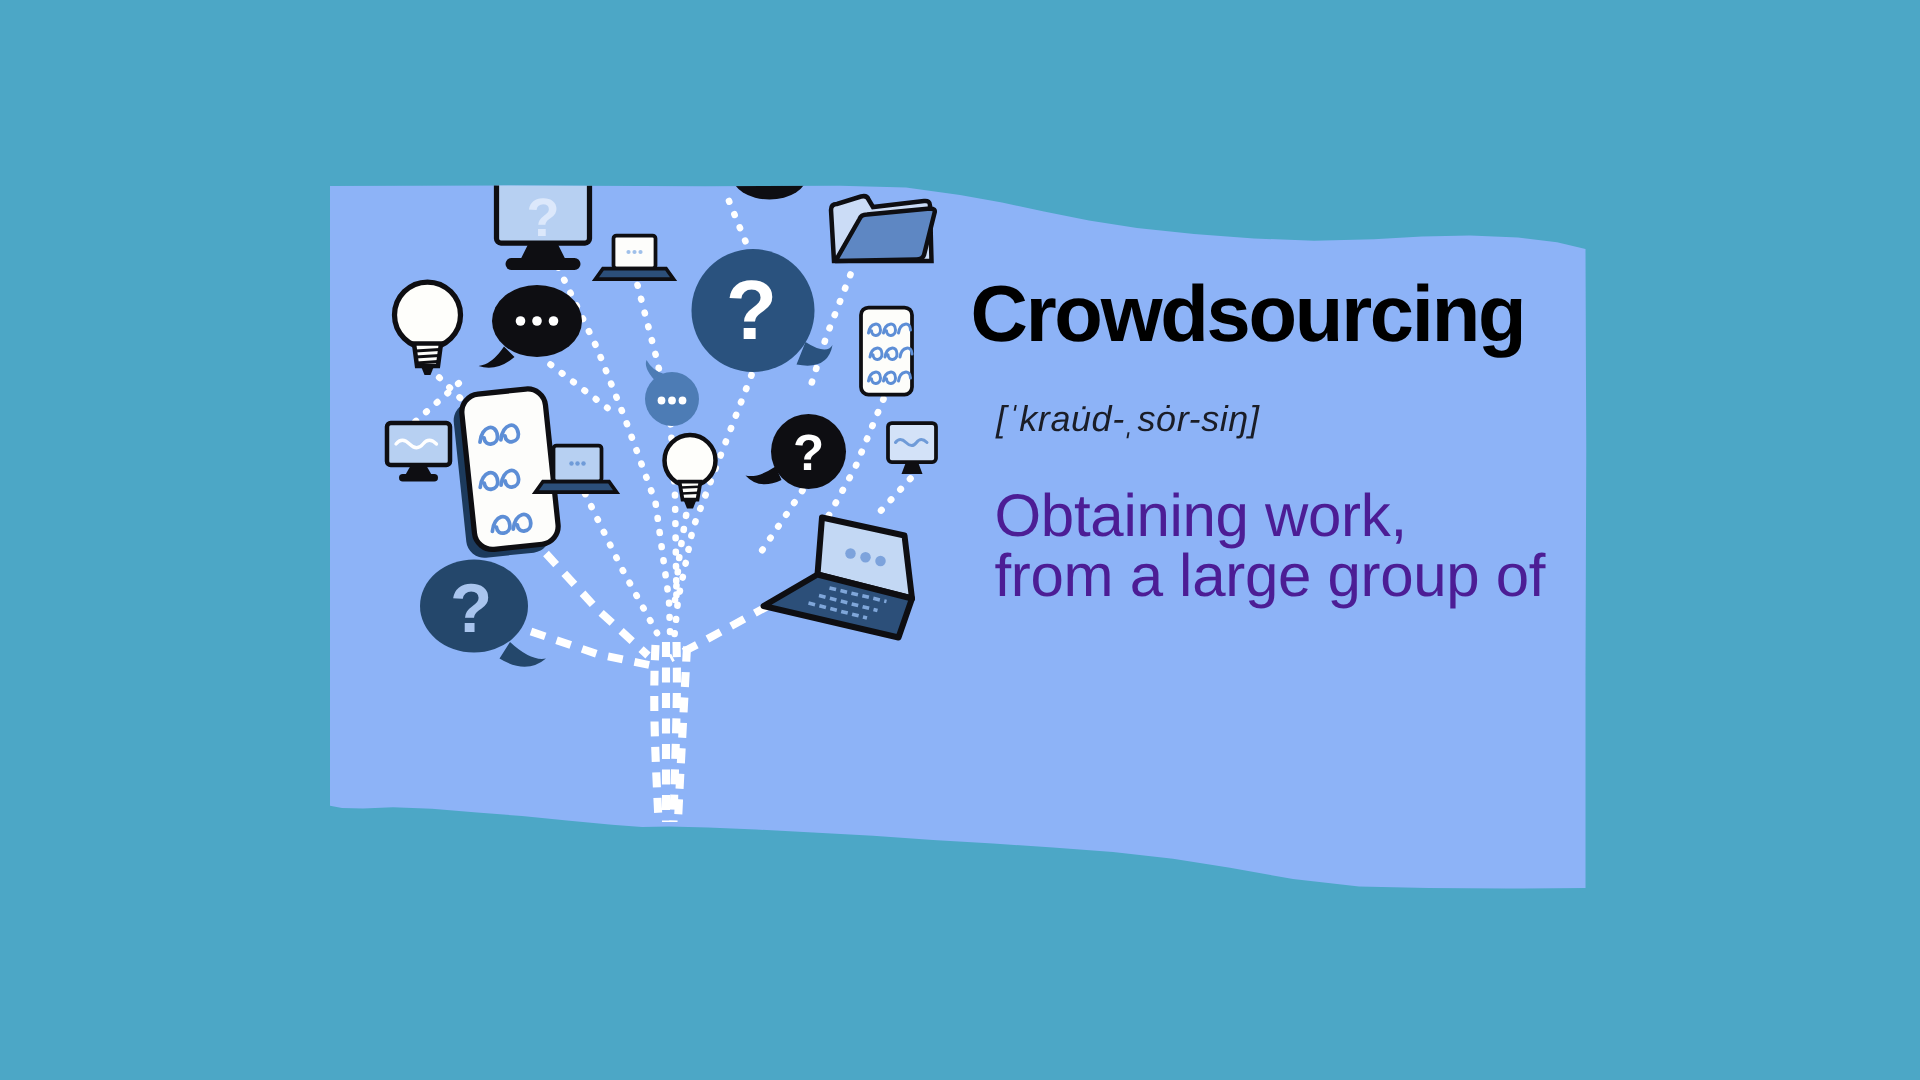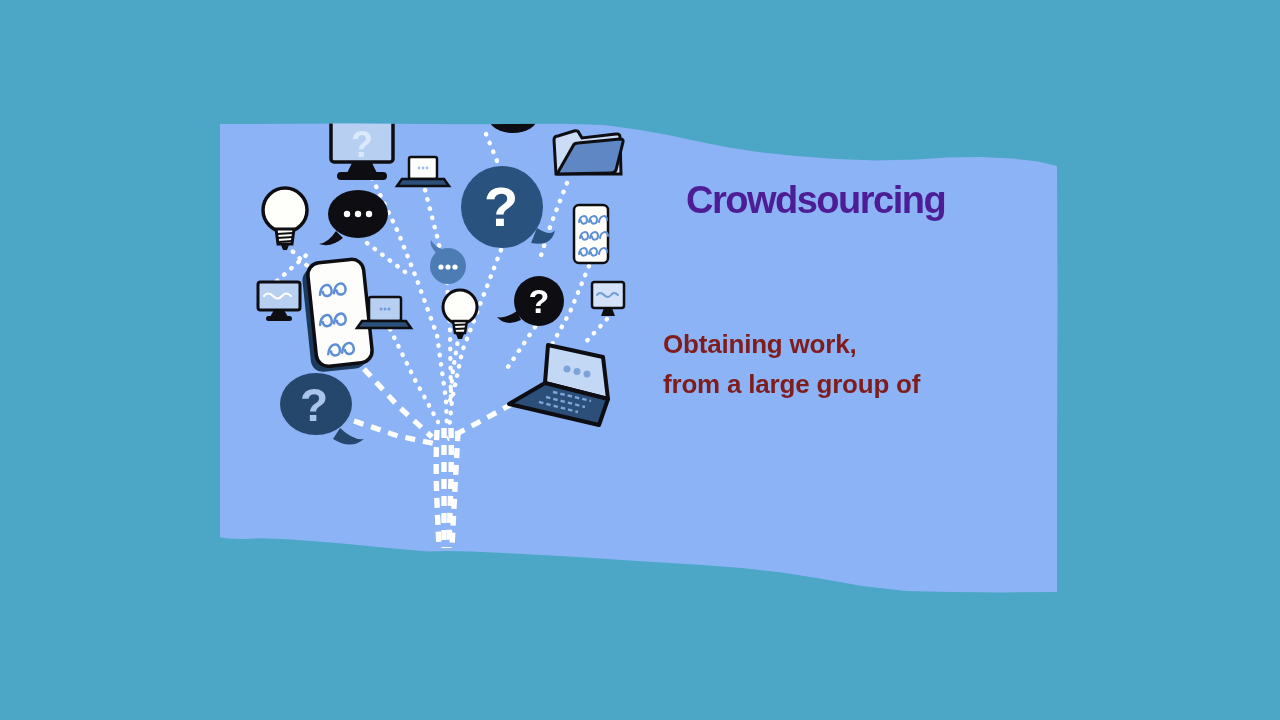--- a/index.html
+++ b/index.html
@@ -4,31 +4,31 @@
 <style>
   html,body{margin:0;padding:0;background:#4CA7C6;}
   .stage{
     position:relative;width:1280px;height:720px;overflow:hidden;
     background:#4CA7C6;
     font-family:"Liberation Sans",sans-serif;
   }
   .art{position:absolute;left:0;top:0;width:1280px;height:720px;display:block;}
   .txt{position:absolute;color:#15171E;white-space:nowrap;}
   .title{
-    left:686px;top:179px;
-    font-size:38px;font-weight:700;letter-spacing:-1.5px;color:#4c1d95;
+    left:647px;top:179px;
+    font-size:53px;font-weight:700;letter-spacing:-1.5px;color:#000000;
   }
   .pron{
     left:664px;top:266px;
     font-size:24px;font-style:italic;letter-spacing:.4px;color:#1A1D27;
   }
   .defn{
     left:663px;top:325px;
-    font-size:26px;line-height:39.5px;font-weight:700;letter-spacing:-.2px;
-    color:#7f1d1d;
+    font-size:40px;line-height:39.5px;font-weight:400;letter-spacing:-.2px;
+    color:#4c1d95;
   }
   svg text{font-family:"Liberation Sans",sans-serif;font-weight:700;}
 </style>
 </head>
 <body>
 
 <div class="stage">
 
   <svg class="art" viewBox="0 0 1280 720" xmlns="http://www.w3.org/2000/svg">
     <defs>
@@ -210,18 +210,19 @@
       <g>
         <path d="M340,428 q14,13 24,11 q-13,11 -31,0 Z" fill="#24476B"></path>
         <ellipse cx="316" cy="404" rx="36" ry="31" fill="#24476B"></ellipse>
         <text x="314" y="421" font-size="46" fill="#A9C5EE" text-anchor="middle">?</text>
       </g>
 
     </g>
   </svg>
 
   <div class="txt title">Crowdsourcing</div>
+  <div class="txt pron">[ˈkrau̇d-ˌsȯr-siŋ]</div>
   <div class="txt defn">
     <div>Obtaining work,</div>
     <div>from a large group of</div>
   </div>
 
 </div>
 
 </body></html>

